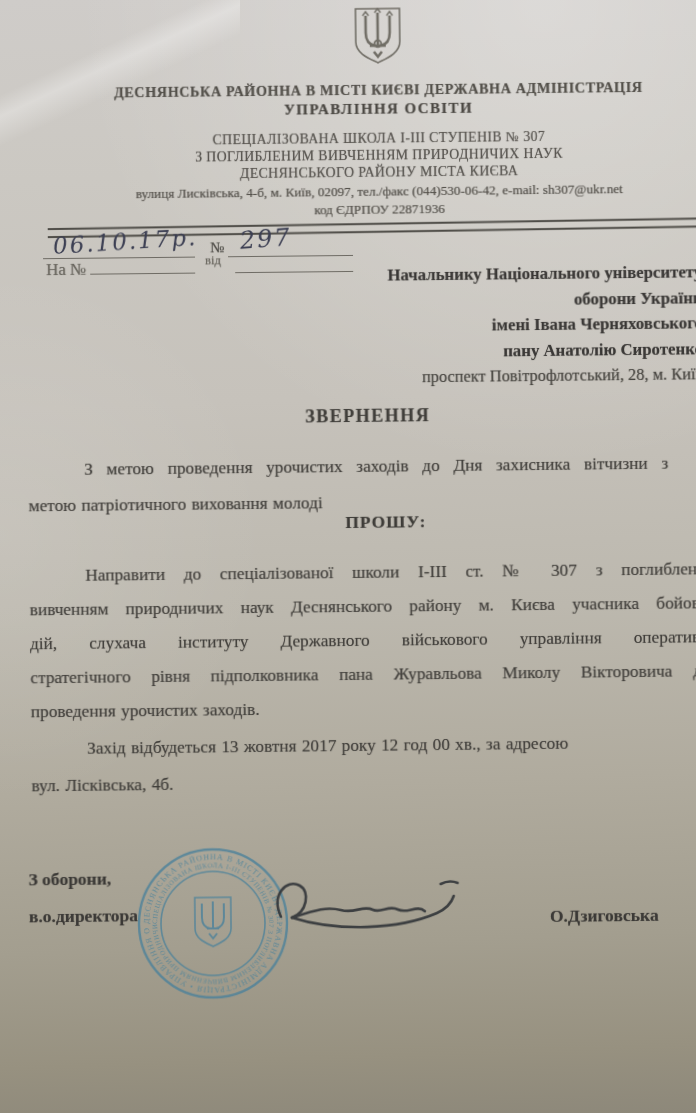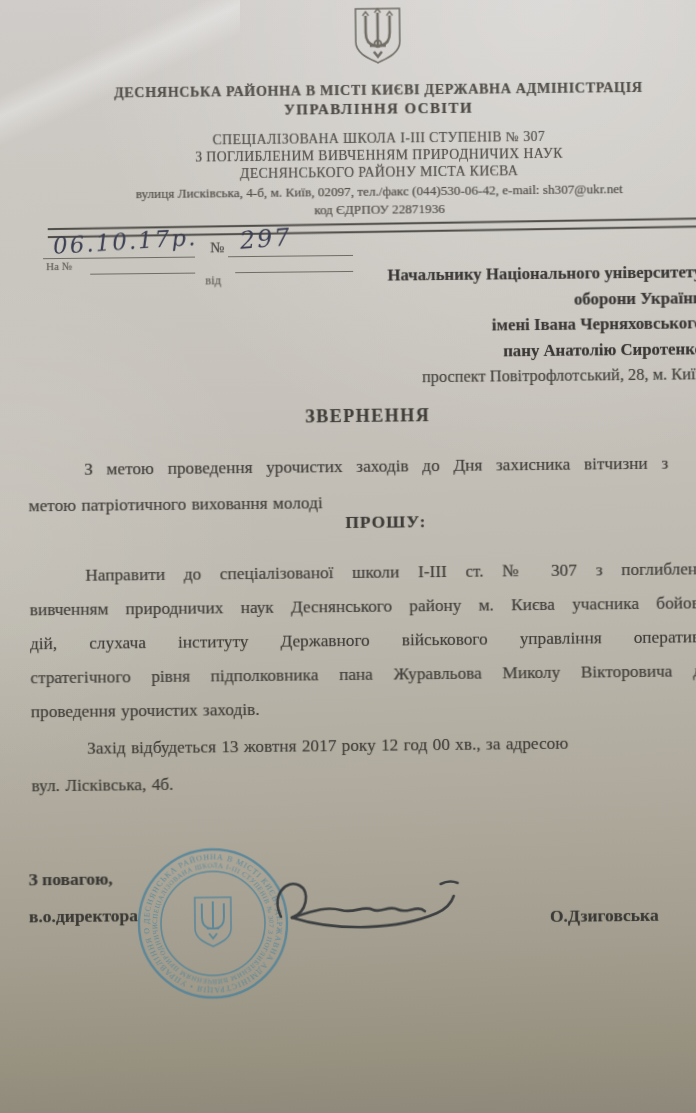--- a/index.html
+++ b/index.html
@@ -28,22 +28,22 @@
   .sch{left:20px;width:724px;font-size:13.8px;letter-spacing:.4px;color:#585550;}
   .addr{left:20px;top:184px;width:724px;font-size:13.2px;color:#55524c;}
   .addr .email{}
   .edrpou{left:20px;top:202px;width:724px;font-size:13.2px;color:#55524c;}
   .rule{left:50px;top:223px;width:694px;height:6px;border-top:2px solid #4e4c47;border-bottom:2px solid #4e4c47;transform:rotate(-.35deg);}
   .hand{font-style:italic;color:#3b3e52;letter-spacing:2px;font-family:"DejaVu Serif", serif;}
   .refdate{left:55px;top:226px;font-size:23px;transform:rotate(-3deg);}
   .refnum-sign{left:212px;top:238px;font-size:15px;color:#4c4a45;}
   .refnum{left:242px;top:224px;font-size:24px;transform:rotate(-4deg);}
   .uline{height:1px;background:#6e6b64;}
-  .na{left:48px;top:257px;font-size:11px;color:#6a675f;}
-  .vid{left:207px;top:272px;font-size:12.5px;color:#6a675f;text-align:center;}
+  .na{left:48px;top:257px;font-size:17px;color:#6a675f;}
+  .vid{left:207px;top:252px;font-size:12.5px;color:#6a675f;text-align:center;}
   .recipient{left:300px;top:263px;width:404px;text-align:right;color:#3a3836;}
   .recipient div{font-size:16.8px;font-weight:700;line-height:25.5px;}
   .recipient div.plain{font-weight:400;font-size:16.4px;color:#45433e;}
   .title{left:0;top:406px;width:736px;font-size:18px;font-weight:700;letter-spacing:1.5px;color:#413f3b;}
   .body-line{font-size:17.3px;color:#403e3a;word-spacing:1px;}
   .jl{text-align:justify;text-align-last:justify;}
   .ind{padding-left:56px;}
   .para1{left:28px;top:449px;width:640px;}
   .para1 .body-line{line-height:36px;}
   .prosh{left:20px;top:512px;width:730px;font-size:17.5px;font-weight:700;letter-spacing:1px;color:#3e3c38;}
@@ -123,21 +123,21 @@
       <div class="body-line jl soft">дій, слухача інституту Державного військового управління оперативно</div>
       <div class="body-line jl soft">стратегічного рівня підполковника пана Журавльова Миколу Вікторовича для</div>
       <div class="body-line soft">проведення урочистих заходів.</div>
     </div>
 
     <div class="abs para3">
       <div class="body-line ind soft">Захід відбудеться 13 жовтня 2017 року 12 год 00 хв., за адресою</div>
       <div class="body-line soft">вул. Лісківська, 4б.</div>
     </div>
 
-    <div class="abs closing soft">З повагою,</div>
+    <div class="abs closing soft">З оборони,</div>
     <div class="abs position soft">в.о.директора</div>
     <div class="abs signer soft">О.Дзиговська</div>
 
     <svg class="abs stamp" width="168" height="172" viewBox="0 0 168 172">
       <g stroke="#48809a" fill="none">
         <circle cx="84" cy="88" r="74" stroke-width="2.4"></circle>
         <circle cx="84" cy="88" r="52" stroke-width="1.6"></circle>
       </g>
       <defs>
         <path id="ringO" d="M84,88 m-64,0 a64,64 0 1,1 128,0 a64,64 0 1,1 -128,0"></path>

